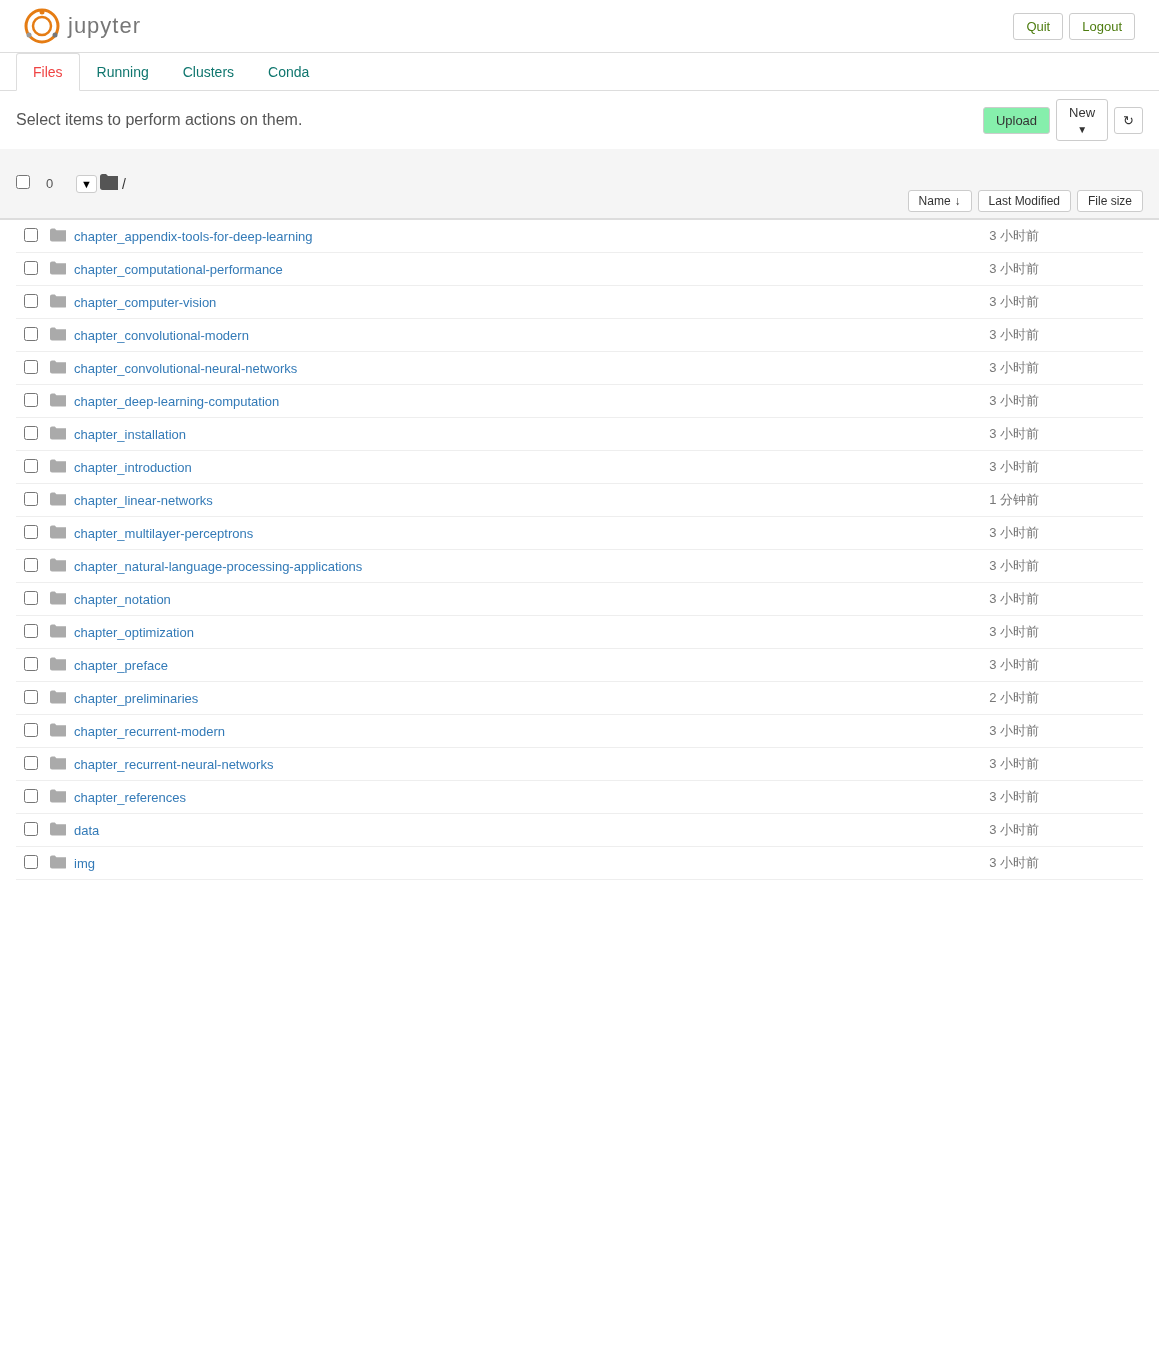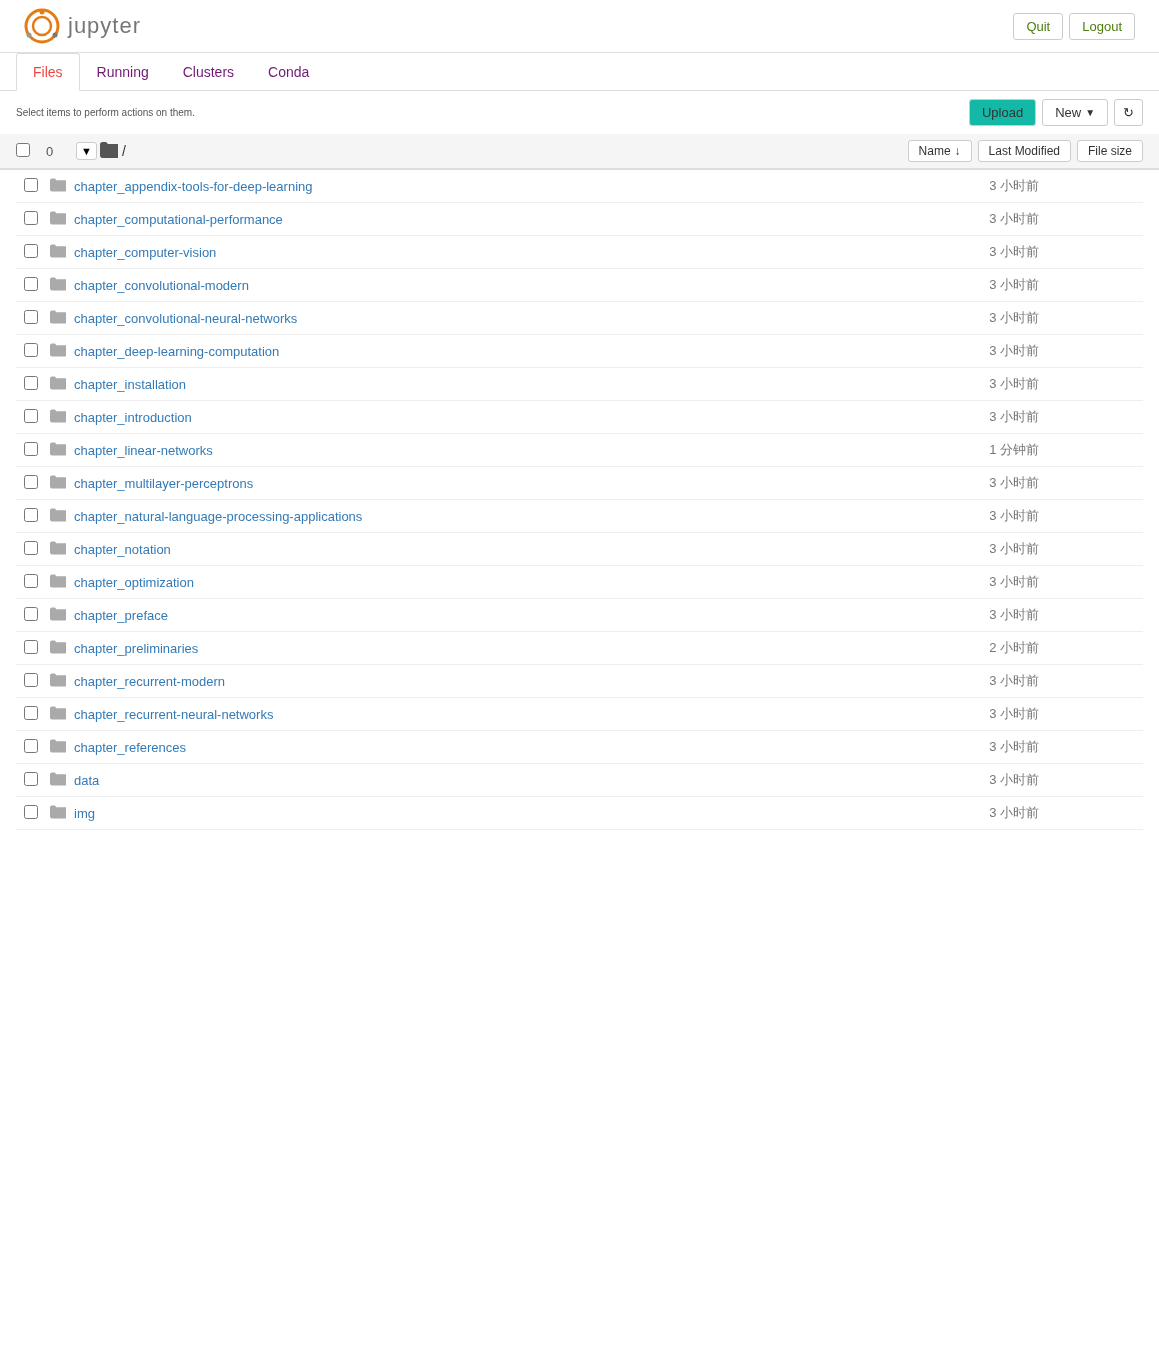--- a/index.html
+++ b/index.html
@@ -47,69 +47,70 @@
     .tabs {
       display: flex;
       border-bottom: 1px solid #ddd;
       padding: 0 16px;
       background: #fff;
     }
     .tab {
       padding: 10px 16px;
       cursor: pointer;
       font-size: 14px;
-      color: #701a75;
+      color: #0f766e;
       border: 1px solid transparent;
       margin-bottom: -1px;
       text-decoration: none;
     }
     .tab.active {
       color: #ef4444;
       background: #fff;
       border-color: #ddd #ddd #fff;
       border-radius: 3px 3px 0 0;
     }
 
     
     .toolbar {
       display: flex;
       align-items: center;
       justify-content: space-between;
       padding: 8px 16px;
       background: #fff;
     }
     .toolbar-left {
-      font-size: 10px;
+      font-size: 16px;
       color: #555;
     }
     .toolbar-right {
       display: flex;
       gap: 6px;
       align-items: center;
     }
     .btn-upload {
       padding: 5px 12px;
       border: 1px solid #ccc;
-      background: #14b8a6;
+      background: #86efac;
       border-radius: 3px;
       cursor: pointer;
       font-size: 13px;
       color: #333;
     }
     .btn-new {
       padding: 5px 12px;
       border: 1px solid #ccc;
       background: #fff;
       border-radius: 3px;
       cursor: pointer;
       font-size: 13px;
       color: #333;
       display: flex;
       align-items: center;
       gap: 4px;
+      flex-direction: column;
     }
     .btn-refresh {
       padding: 5px 8px;
       border: 1px solid #ccc;
       background: #fff;
       border-radius: 3px;
       cursor: pointer;
       font-size: 13px;
       color: #333;
     }
@@ -187,20 +188,21 @@
       padding: 3px 10px;
       border: 1px solid #ccc;
       background: #fff;
       border-radius: 3px;
       cursor: pointer;
       font-size: 12px;
       color: #333;
       display: flex;
       align-items: center;
       gap: 4px;
+      margin-top: 35px;
     }
 
     .dropdown-arrow {
       font-size: 10px;
     }
   </style>
 </head>
 <body>
 
 <div class="header">

